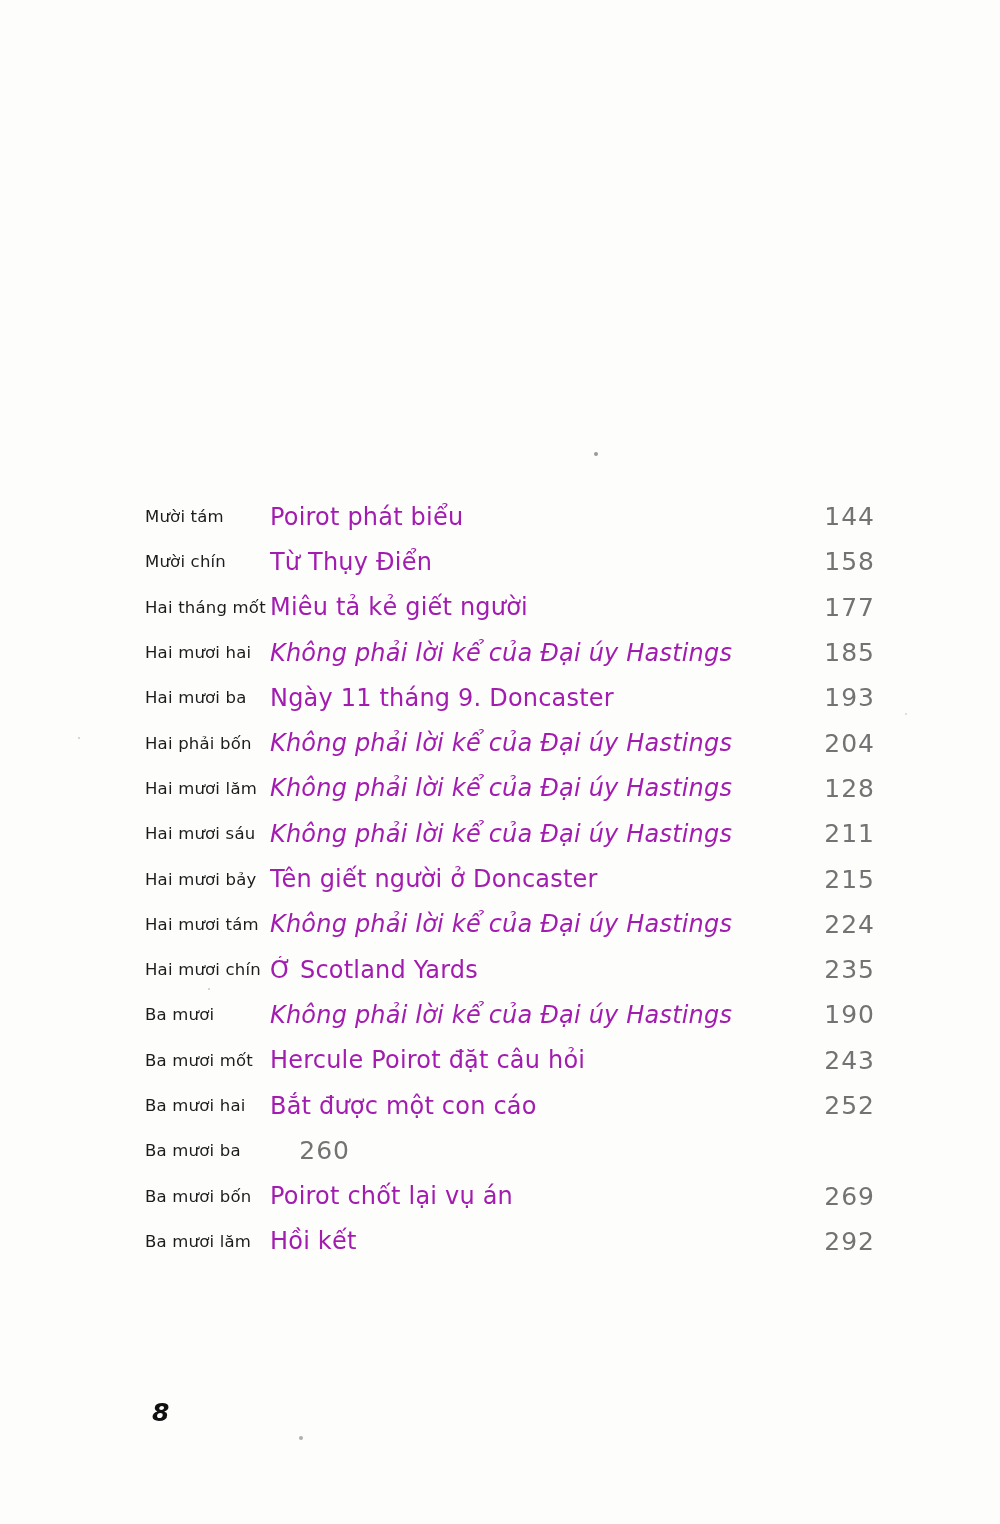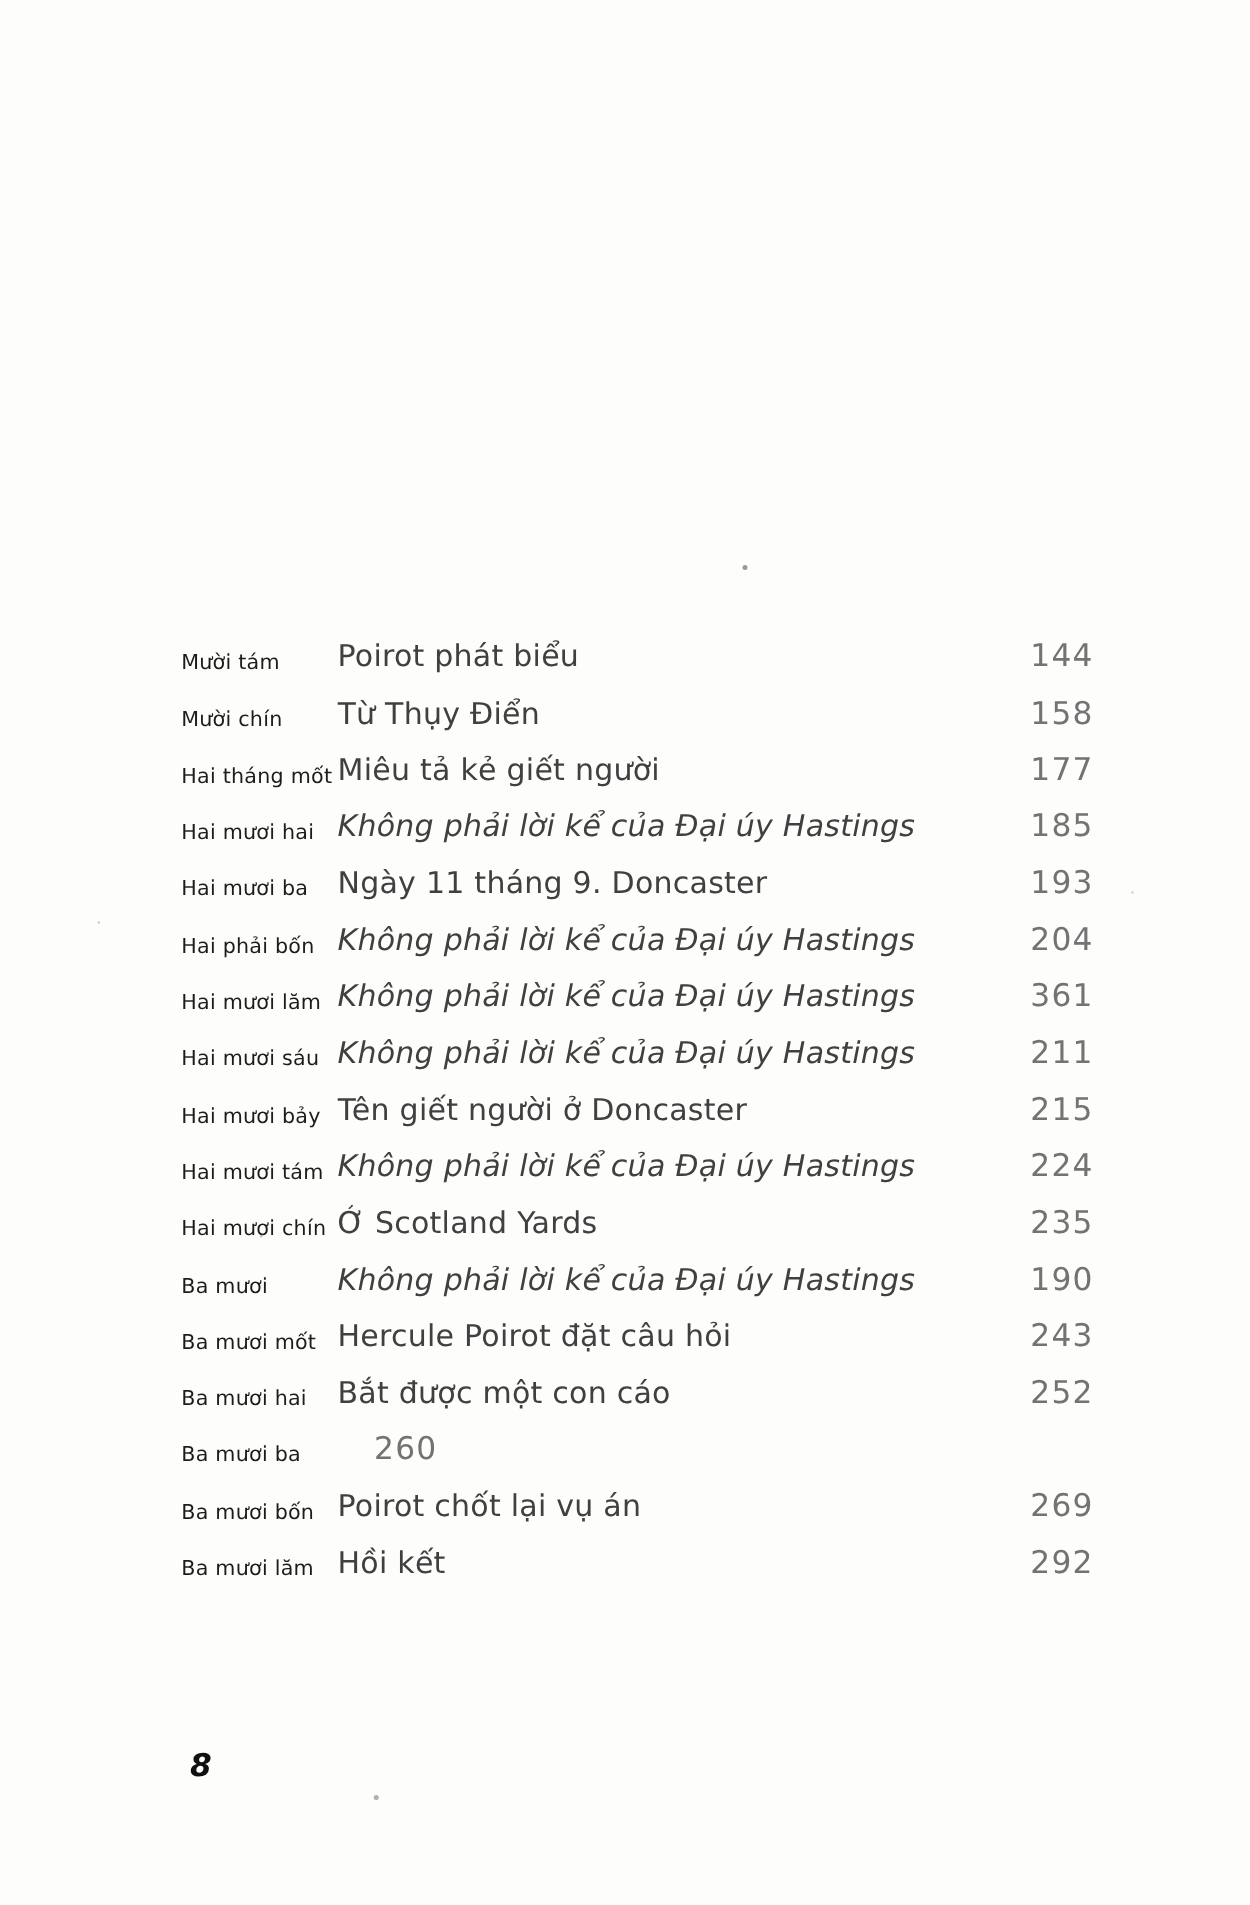--- a/index.html
+++ b/index.html
@@ -28,35 +28,35 @@
     border-radius: 50%;
   }
   .toc {
     position: absolute;
     left: 145px;
     top: 494px;
     width: 730px; 
   }
   .row {
     display: flex;
-    align-items: flex-end;
+    align-items: center;
     height: 45.3px;
   }
   .chap {
     flex: 0 0 125px;
     font-size: 16.5px;
     letter-spacing: 0.2px;
     color: #1c1c1c;
     white-space: nowrap;
   }
   .title {
     flex: 1 1 auto;
     font-size: 24px;
     letter-spacing: 0.2px;
-    color: #404040;
+    color: #a21caf;
     white-space: nowrap;
     overflow: hidden;
   }
   .title.italic { font-style: italic; }
   .pageno {
     flex: 0 0 80px;
     text-align: right;
     font-size: 25px;
     letter-spacing: 1px;
     color: #737373;
@@ -104,21 +104,21 @@
         <span class="pageno">193</span>
       </div>
       <div class="row">
         <span class="chap">Hai phải bốn</span>
         <span class="title italic">Không phải lời kể của Đại úy Hastings</span>
         <span class="pageno">204</span>
       </div>
       <div class="row">
         <span class="chap">Hai mươi lăm</span>
         <span class="title italic">Không phải lời kể của Đại úy Hastings</span>
-        <span class="pageno">361</span>
+        <span class="pageno">128</span>
       </div>
       <div class="row">
         <span class="chap">Hai mươi sáu</span>
         <span class="title italic">Không phải lời kể của Đại úy Hastings</span>
         <span class="pageno">211</span>
       </div>
       <div class="row">
         <span class="chap">Hai mươi bảy</span>
         <span class="title">Tên giết người ở Doncaster</span>
         <span class="pageno">215</span>

